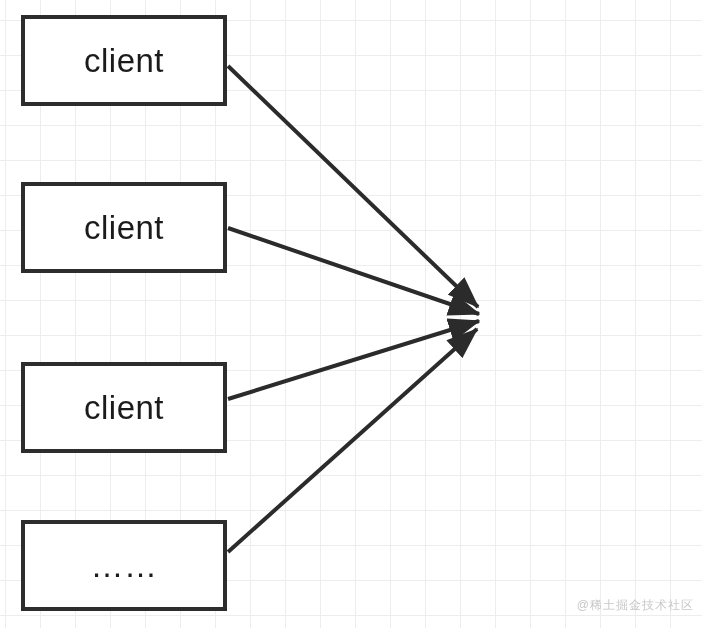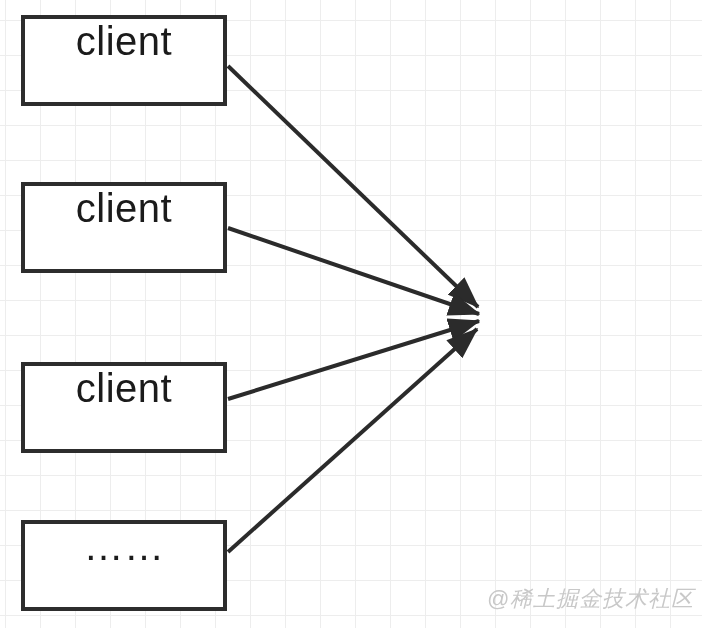--- a/index.html
+++ b/index.html
@@ -18,23 +18,23 @@
       linear-gradient(90deg, #ededed 1px, transparent 1px);
     background-size: 35px 35px;
     background-position: 5px 20px;
   }
   .node {
     position: absolute;
     box-sizing: border-box;
     border: 4px solid #2d2d2d;
     background: #ffffff;
     display: flex;
-    align-items: flex-start;
+    align-items: center;
     justify-content: center;
-    font-size: 40px;
+    font-size: 33px;
     color: #1b1b1b;
     letter-spacing: 0.5px;
   }
   .node.client   { left: 21px; width: 206px; height: 91px; }
   .node.client-1 { top: 15px; }
   .node.client-2 { top: 182px; }
   .node.client-3 { top: 362px; }
   .node.more     { top: 520px; left: 21px; width: 206px; height: 91px; }
   .node.server {
     left: 479px;
@@ -45,25 +45,24 @@
   }
   .edges {
     position: absolute;
     inset: 0;
     pointer-events: none;
   }
   .watermark {
     position: absolute;
     right: 8px;
     bottom: 14px;
-    font-size: 22px;
+    font-size: 12px;
     color: #c8c8c8;
     letter-spacing: 1px;
     user-select: none;
-    font-style: italic;
   }
 </style>
 </head>
 <body>
 
 <div class="canvas">
 
   <svg class="edges" width="702" height="628" viewBox="0 0 702 628" xmlns="http://www.w3.org/2000/svg">
     <defs>
       <marker id="arrowhead" markerUnits="strokeWidth" markerWidth="8" markerHeight="6" refX="7.6" refY="3" orient="auto">

